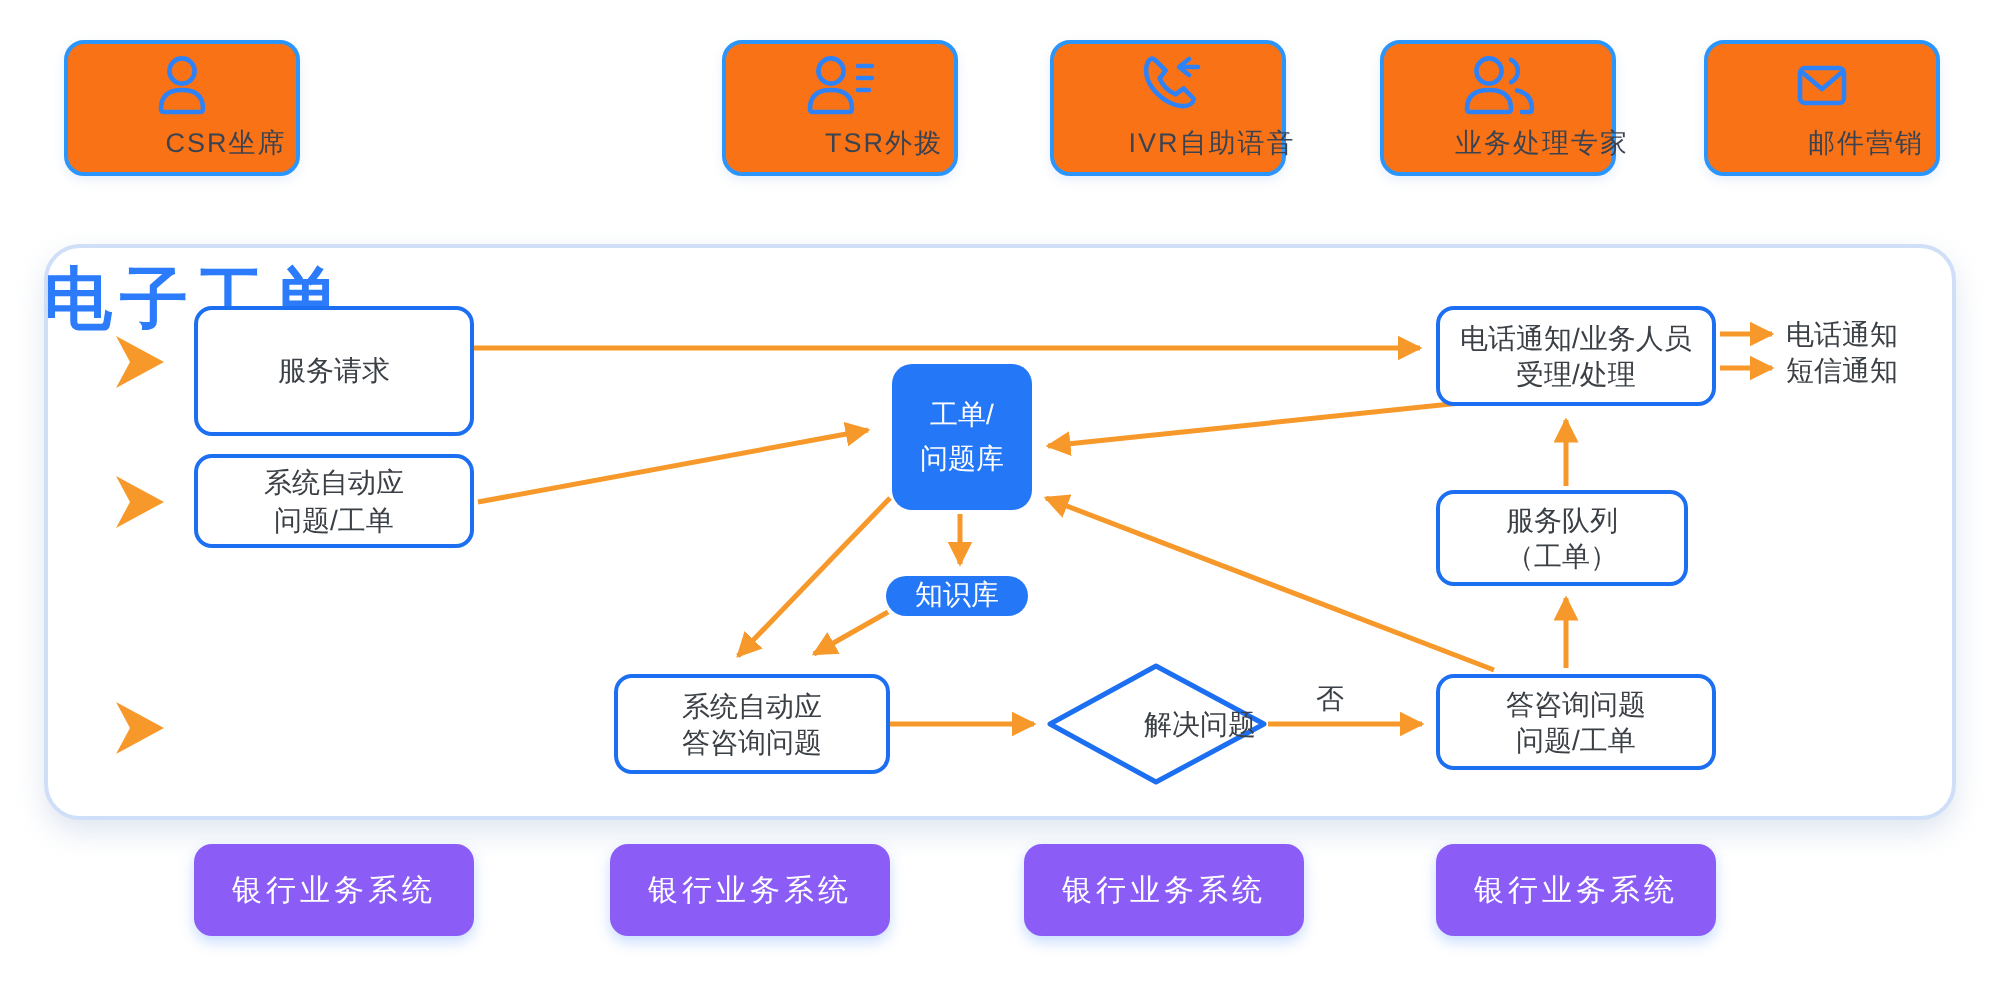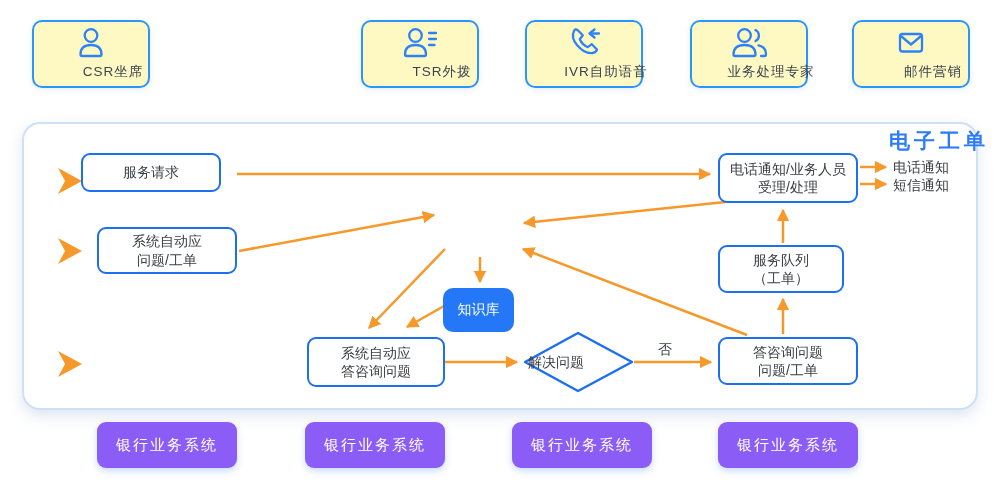--- a/index.html
+++ b/index.html
@@ -2,50 +2,50 @@
 <html><head>
 <meta charset="utf-8">
 <style>
   html,body{margin:0;padding:0;background:#ffffff;}
   .stage{
     position:relative;width:1000px;height:500px;background:#ffffff;overflow:hidden;
     font-family:"Liberation Sans","DejaVu Sans",sans-serif;
   }
   
   .topbox{
-    position:absolute;top:20px;width:118px;height:68px;background:#fef9c3;
+    position:absolute;top:20px;width:118px;height:68px;background:#f97316;
     border:2.5px solid #2b95fb;border-radius:10px;box-sizing:border-box;
     display:flex;flex-direction:column;align-items:center;justify-content:flex-end;
     box-shadow:0 2px 6px rgba(120,160,220,0.18);
     padding-left:44px;
   }
   .topbox svg{position:absolute;top:2px;left:50%;transform:translateX(-50%);}
   .topbox .tlabel{font-size:13.5px;color:#3c4350;margin-bottom:5px;letter-spacing:1px;white-space:nowrap;}
   
   .panel{
     position:absolute;left:22px;top:122px;width:956px;height:288px;background:#fff;
     border:2px solid #cfdff8;border-radius:18px;box-sizing:border-box;
     box-shadow:0 6px 14px rgba(140,165,205,0.28);
   }
   .ptitle{
-    position:absolute;left:33px;top:127px;width:956px;text-align:right;
-    font-size:21px;font-weight:bold;color:#2b7bfb;letter-spacing:4px;
+    position:absolute;left:22px;top:127px;width:956px;text-align:left;
+    font-size:34px;font-weight:bold;color:#2b7bfb;letter-spacing:4px;
   }
   .node{
     position:absolute;background:#fff;border:2.5px solid #1d6ff2;border-radius:9px;
     box-sizing:border-box;display:flex;align-items:center;justify-content:center;
     text-align:center;font-size:14px;color:#3b4046;white-space:pre-line;line-height:1.32;
   }
   .bluenode{
     position:absolute;background:#2478f8;border:none;border-radius:10px;
     display:flex;align-items:center;justify-content:center;text-align:center;
     font-size:14px;color:#ffffff;white-space:pre-line;line-height:1.55;
   }
   .freetext{position:absolute;font-size:14px;color:#3b4046;white-space:nowrap;}
-  .dlabel{position:absolute;left:528px;top:354px;width:100px;text-align:left;font-size:14px;color:#3b4046;}
+  .dlabel{position:absolute;left:528px;top:354px;width:100px;text-align:right;font-size:14px;color:#3b4046;}
   .arrows{position:absolute;left:0;top:0;pointer-events:none;}
   
   .bankbtn{
     position:absolute;top:422px;width:140px;height:46px;background:#8b5cf6;color:#fff;
     border-radius:9px;display:flex;align-items:center;justify-content:center;
     font-size:15px;letter-spacing:2px;box-shadow:0 3px 7px rgba(36,120,248,0.25);
   }
 </style>
 </head>
 <body>
@@ -124,26 +124,28 @@
       <line x1="860" y1="184" x2="886" y2="184" marker-end="url(#ah)"></line>
     </g>
     <polygon points="578,333 632,362 578,391 525,362" fill="#ffffff" stroke="#1d6ff2" stroke-width="2.5" stroke-linejoin="round"></polygon>
     <g fill="#f7982a" stroke="none">
       <polygon points="58,168 82,181 58,194 65,181"></polygon>
       <polygon points="58,238 82,251 58,264 65,251"></polygon>
       <polygon points="58,351 82,364 58,377 65,364"></polygon>
     </g>
   </svg>
 
-  <div class="node" style="left:81px;top:153px;width:140px;height:39px">服务请求</div>
+  <div class="node" style="left:97px;top:153px;width:140px;height:65px">服务请求</div>
   <div class="node" style="left:97px;top:227px;width:140px;height:47px">系统自动应
 问题/工单</div>
   <div class="node" style="left:307px;top:337px;width:138px;height:50px">系统自动应
 答咨询问题</div>
-  <div class="bluenode" style="left:443px;top:288px;width:71px;height:44px">知识库</div>
+  <div class="bluenode" style="left:446px;top:182px;width:70px;height:73px">工单/
+问题库</div>
+  <div class="bluenode" style="left:443px;top:288px;width:71px;height:20px">知识库</div>
   <div class="dlabel">解决问题</div>
   <div class="freetext" style="left:650px;top:341px;width:30px;text-align:center">否</div>
   <div class="node" style="left:718px;top:337px;width:140px;height:48px">答咨询问题
 问题/工单</div>
   <div class="node" style="left:718px;top:153px;width:140px;height:50px">电话通知/业务人员
 受理/处理</div>
   <div class="node" style="left:718px;top:245px;width:126px;height:48px">服务队列
 （工单）</div>
   <div class="freetext" style="left:893px;top:159px">电话通知</div>
   <div class="freetext" style="left:893px;top:177px">短信通知</div>

